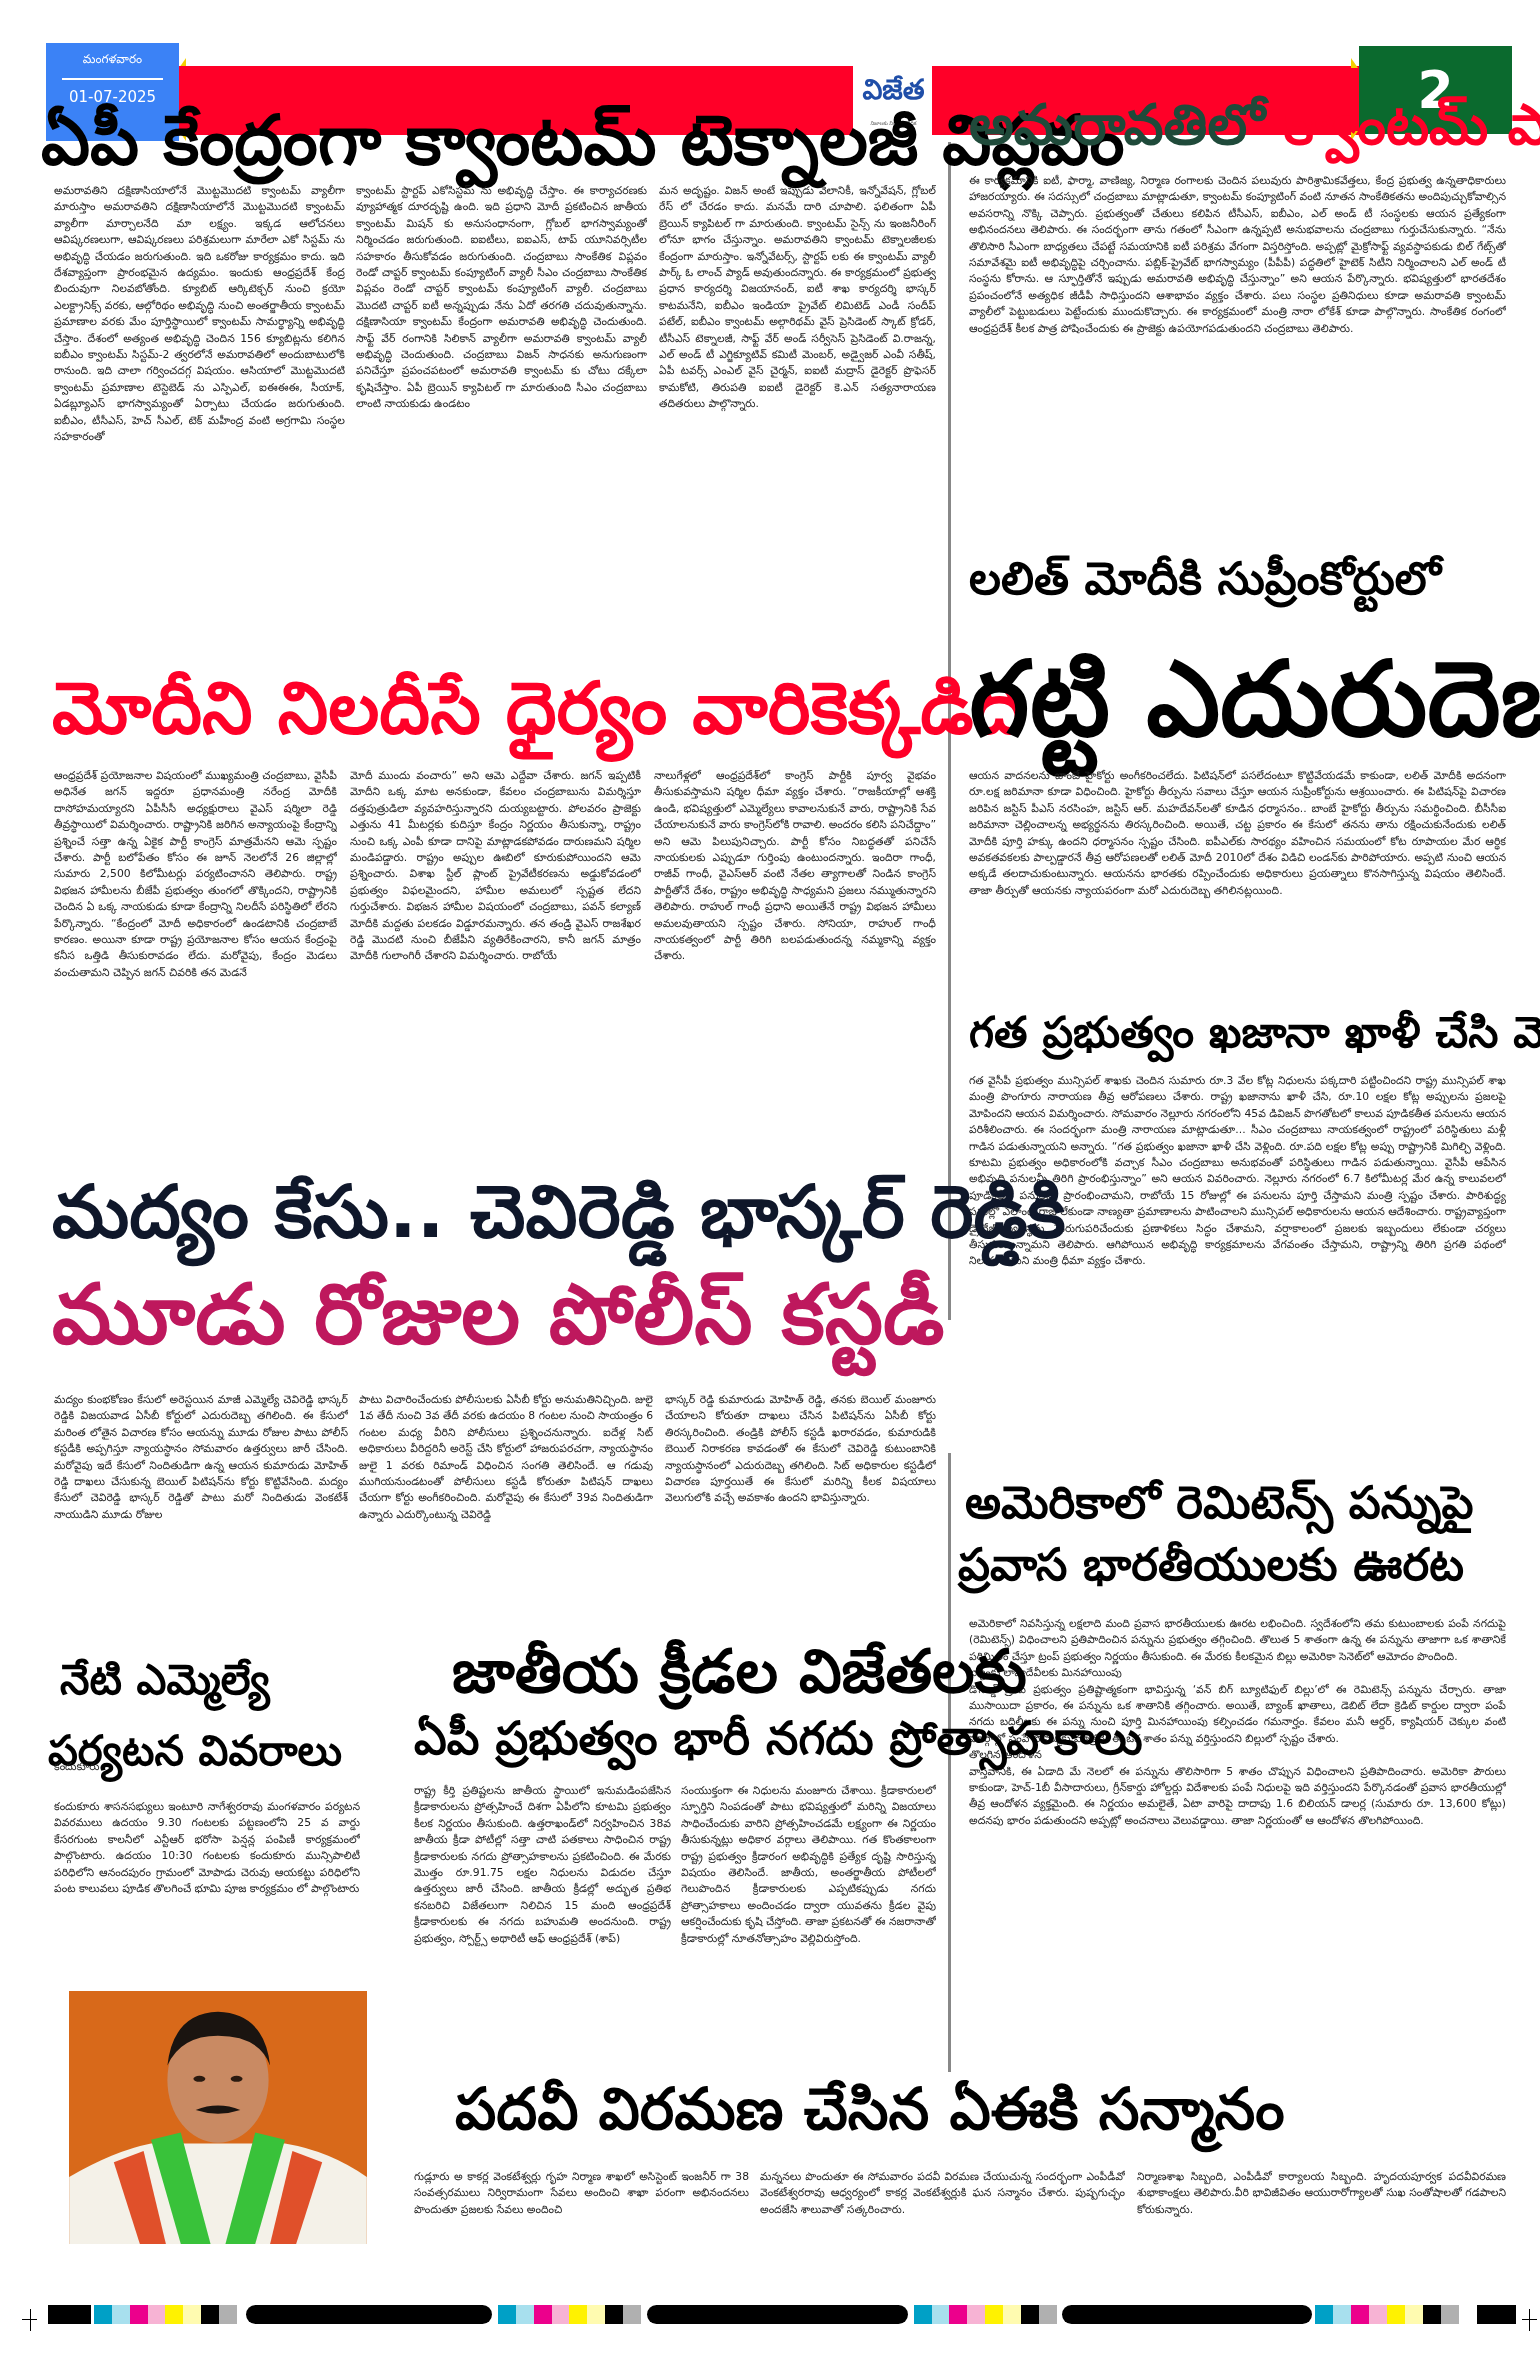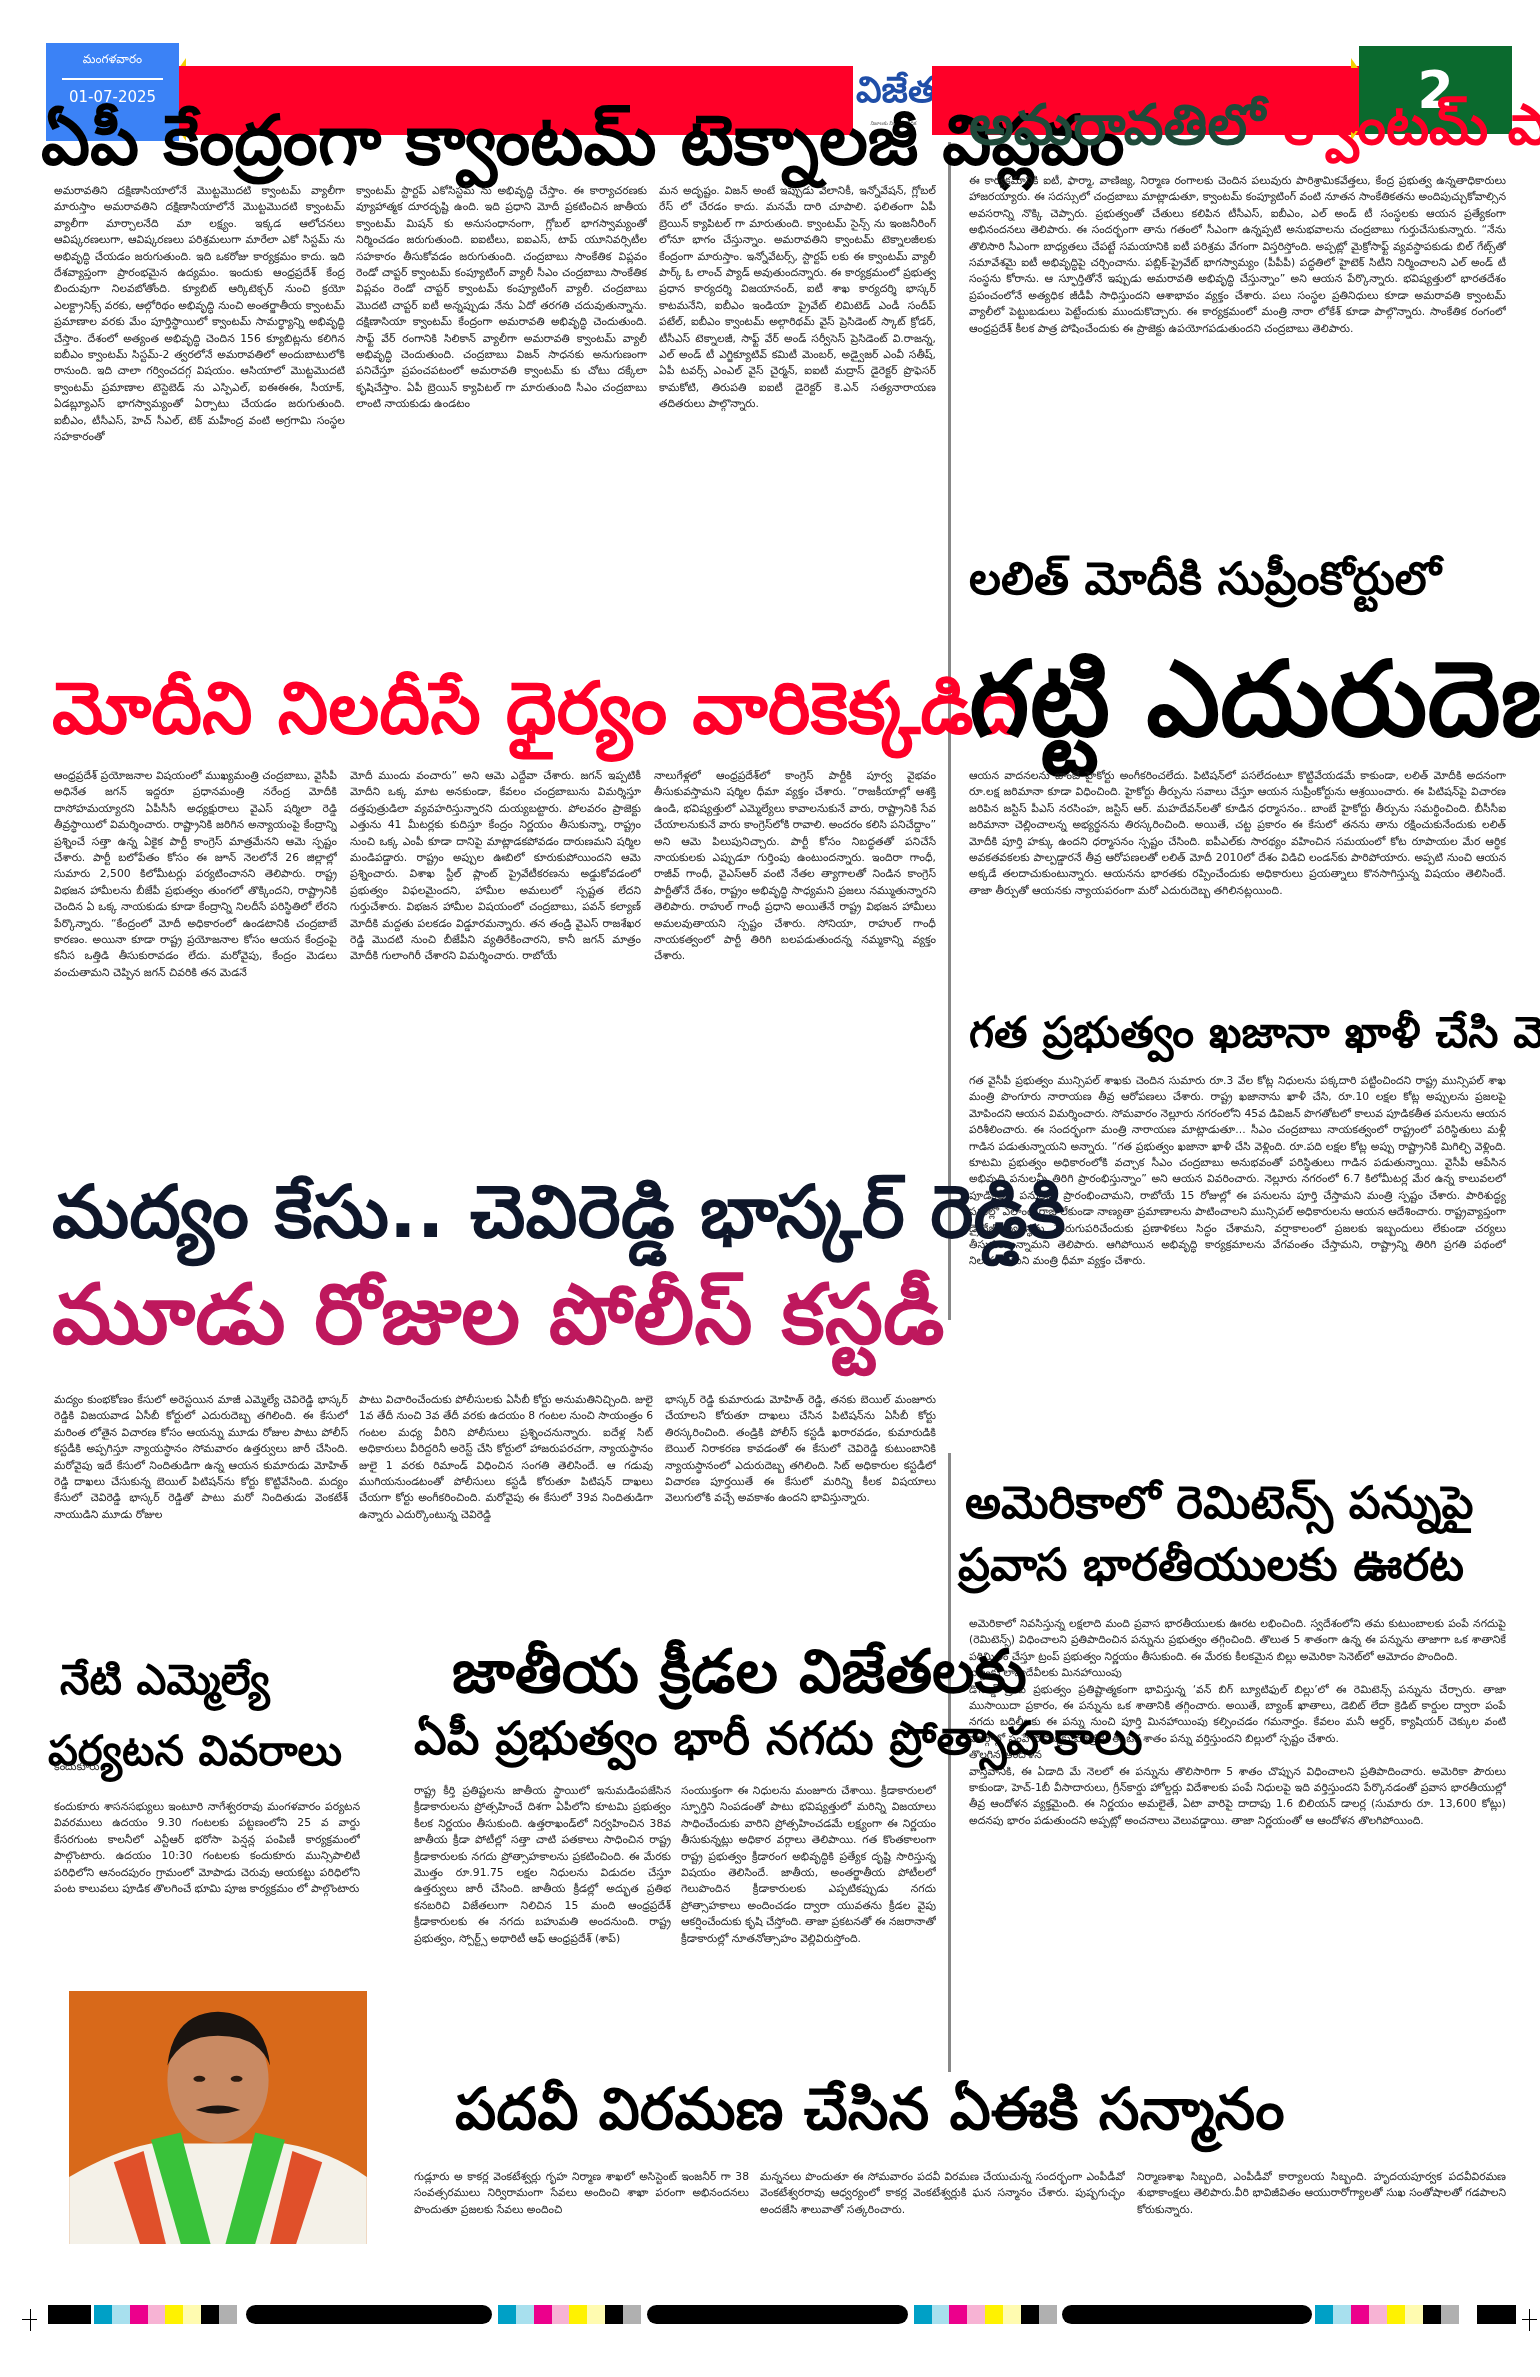--- a/index.html
+++ b/index.html
@@ -7,21 +7,21 @@
 body{position:relative;font-family:"DejaVu Sans",sans-serif;color:#111}
 .abs{position:absolute}
 
 .mast-left{left:46px;top:43px;width:133px;height:98px;background:#3b82f6;color:#fff;text-align:center}
 .mast-left .day{font-size:12px;padding-top:9px}
 .mast-left .rule{height:2.2px;background:#fff;margin:9px 16.4px 7.5px}
 .mast-left .date{font-size:15px;font-weight:normal}
 .tri{width:0;height:0;border-style:solid}
 .red-bar{top:66px;height:69px;background:#ff0028}
 .logo{left:856px;top:60px;width:75px;height:83px;background:#fff;text-align:center}
-.logo .lg{font-size:36px;font-weight:bold;color:#1f4ea8;line-height:60px}
+.logo .lg{font-size:28px;font-weight:bold;color:#1f4ea8;line-height:60px}
 .logo .tag{font-size:5.2px;color:#555}
 .page-no{left:1359px;top:46px;width:153px;height:88px;background:#0b6a2e;color:#fff;font-size:52px;font-weight:bold;text-align:center;line-height:88px}
 
 .hl{font-weight:bold;line-height:1.05;white-space:nowrap}
 .h-main{left:41px;top:104px;font-size:69px;color:#000}
 .h-amara{left:969px;top:96px;font-size:56px}
 .h-amara .a1{color:#1f4a3a}
 .h-amara .a2{color:#ff0028}
 .h-modi{left:52px;top:671px;font-size:72px;color:#ff0028}
 .h-lalit1{left:969px;top:555px;font-size:45px;color:#000}

